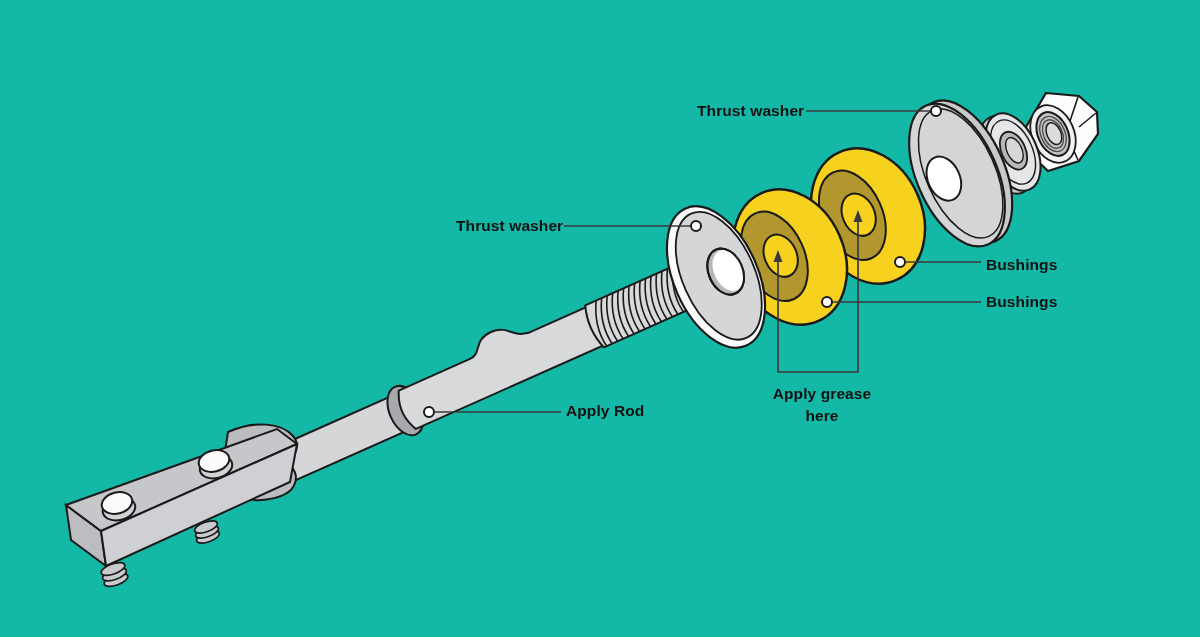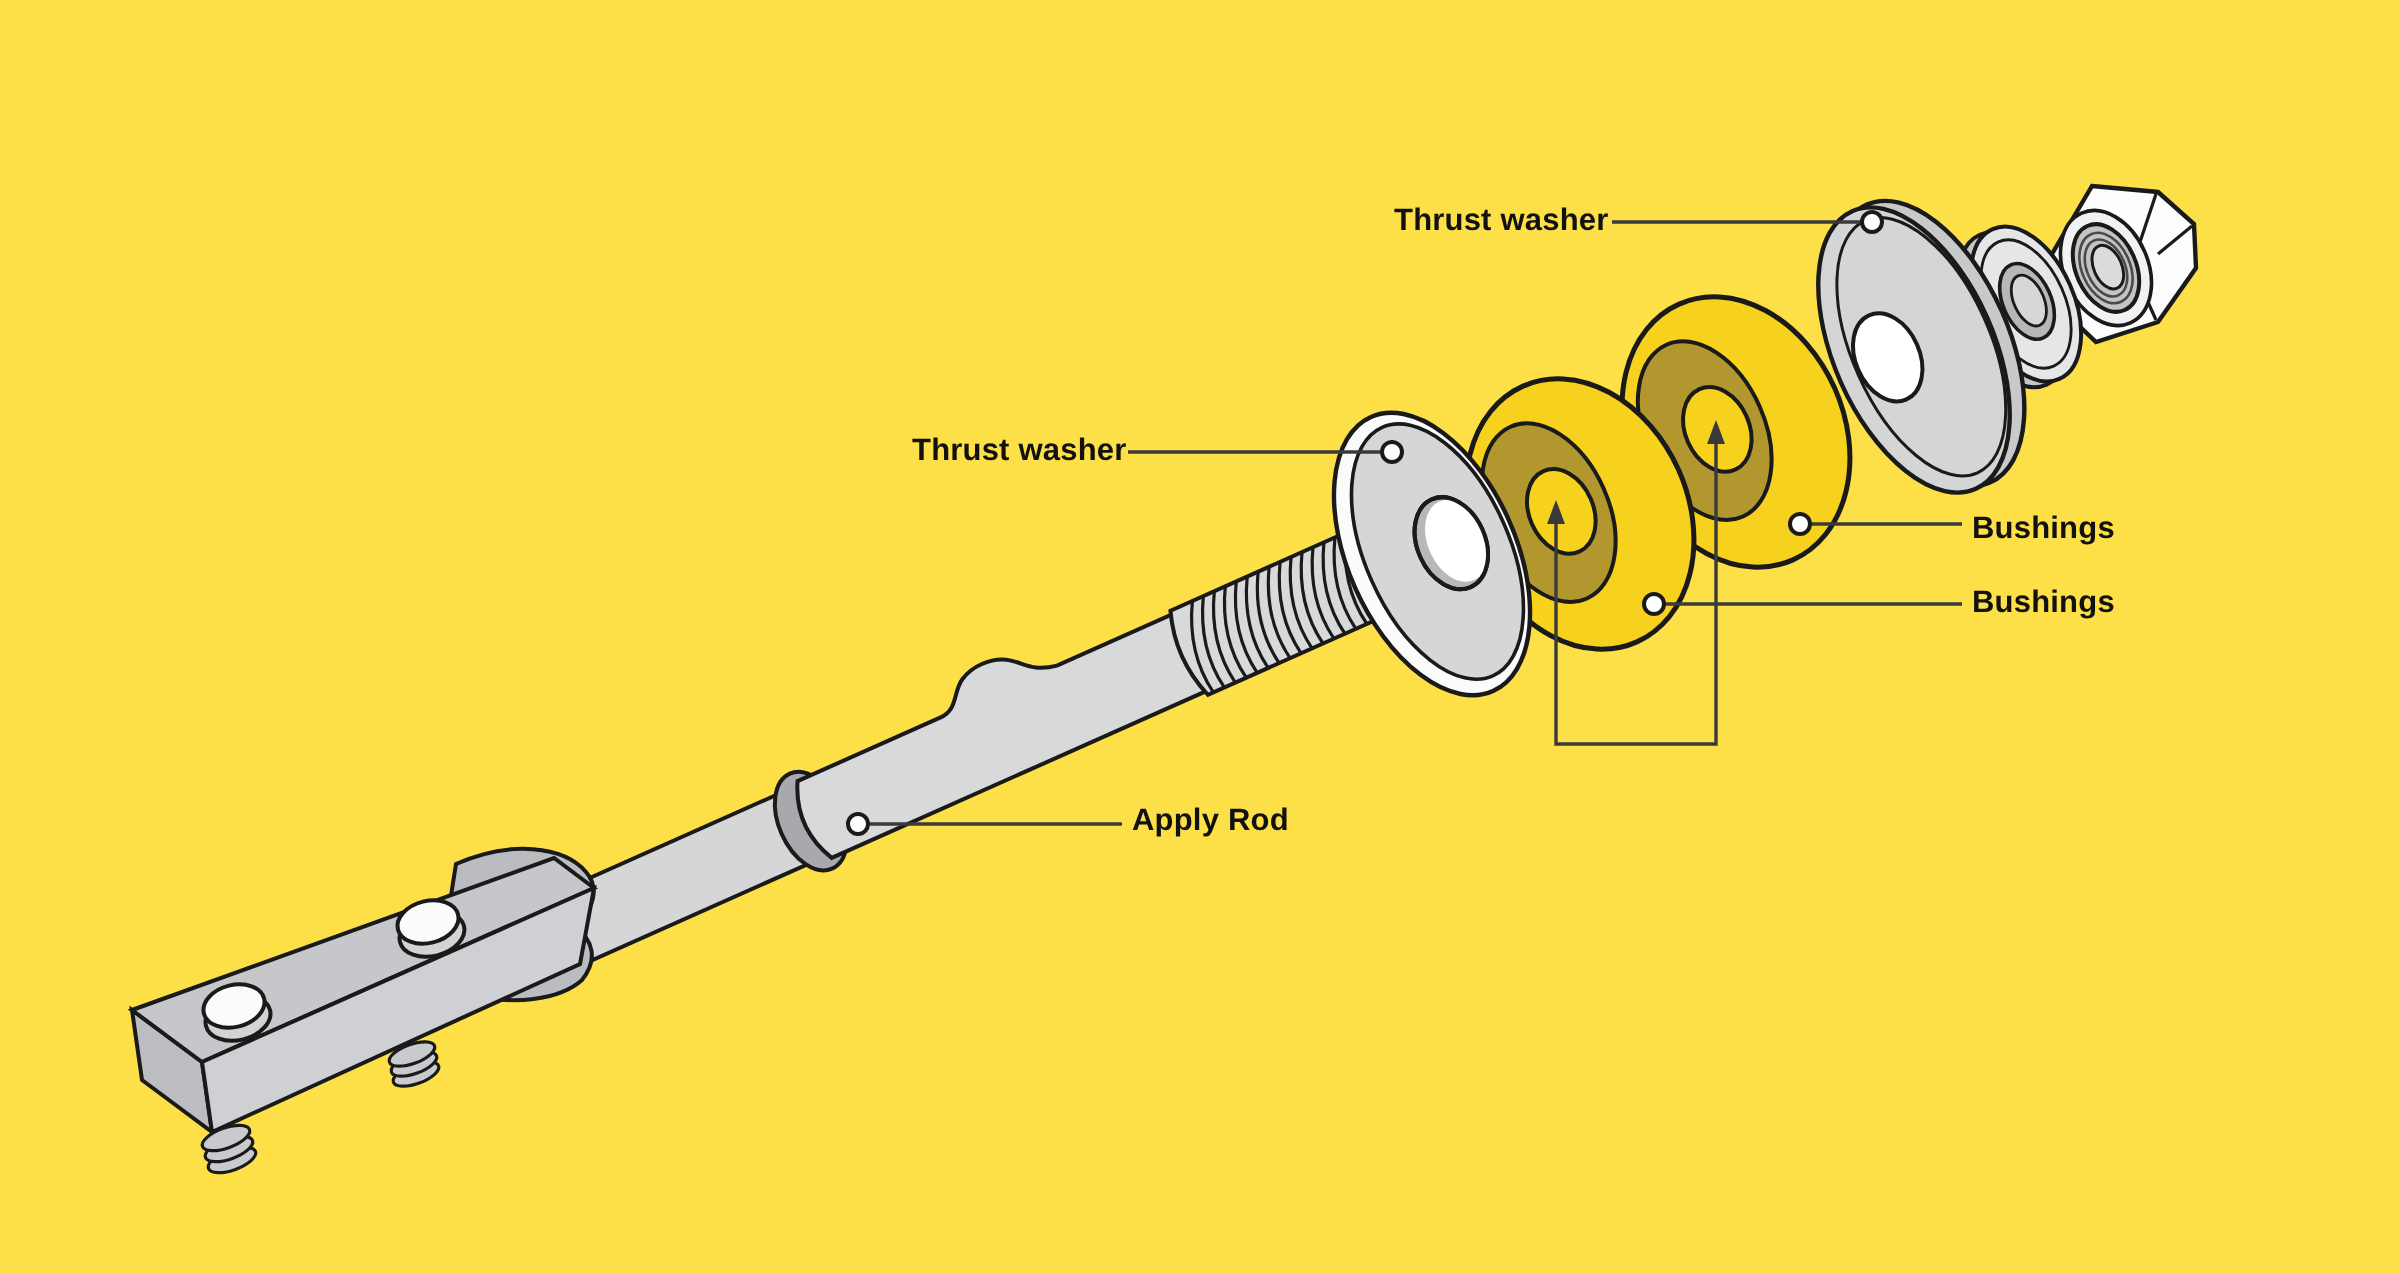--- a/index.html
+++ b/index.html
@@ -1,16 +1,16 @@
 <!DOCTYPE html>
 <html><head>
 <meta charset="utf-8">
 <style>
   html,body{margin:0;padding:0;background:#fff;}
-  #stage{position:relative;width:1200px;height:637px;background:#fde047;overflow:hidden;
+  #stage{position:relative;width:1200px;height:637px;background:#14b8a6;overflow:hidden;
          font-family:"Liberation Sans","DejaVu Sans",sans-serif;}
   #diagram-svg{position:absolute;left:0;top:0;}
   .lbl{position:absolute;font-size:15.5px;font-weight:700;color:#111;white-space:nowrap;
        line-height:17px;letter-spacing:.1px;}
   .lbl.center{text-align:center;white-space:normal;line-height:22px;}
 </style>
 </head>
 <body>
 
 <div id="stage">
@@ -163,14 +163,18 @@
 <div class="lbl" style="left:697px;top:102px">Thrust washer</div>
 
 <div class="lbl" style="left:456px;top:217px">Thrust washer</div>
 
 <div class="lbl" style="left:986px;top:256px">Bushings</div>
 
 <div class="lbl" style="left:986px;top:293px">Bushings</div>
 
 <div class="lbl" style="left:566px;top:402px">Apply Rod</div>
 
+<div class="lbl center" style="left:742px;top:383px;width:160px">
+  <div>Apply grease</div>
+  <div>here</div>
+</div>
 
 </div>
 
 </body></html>

